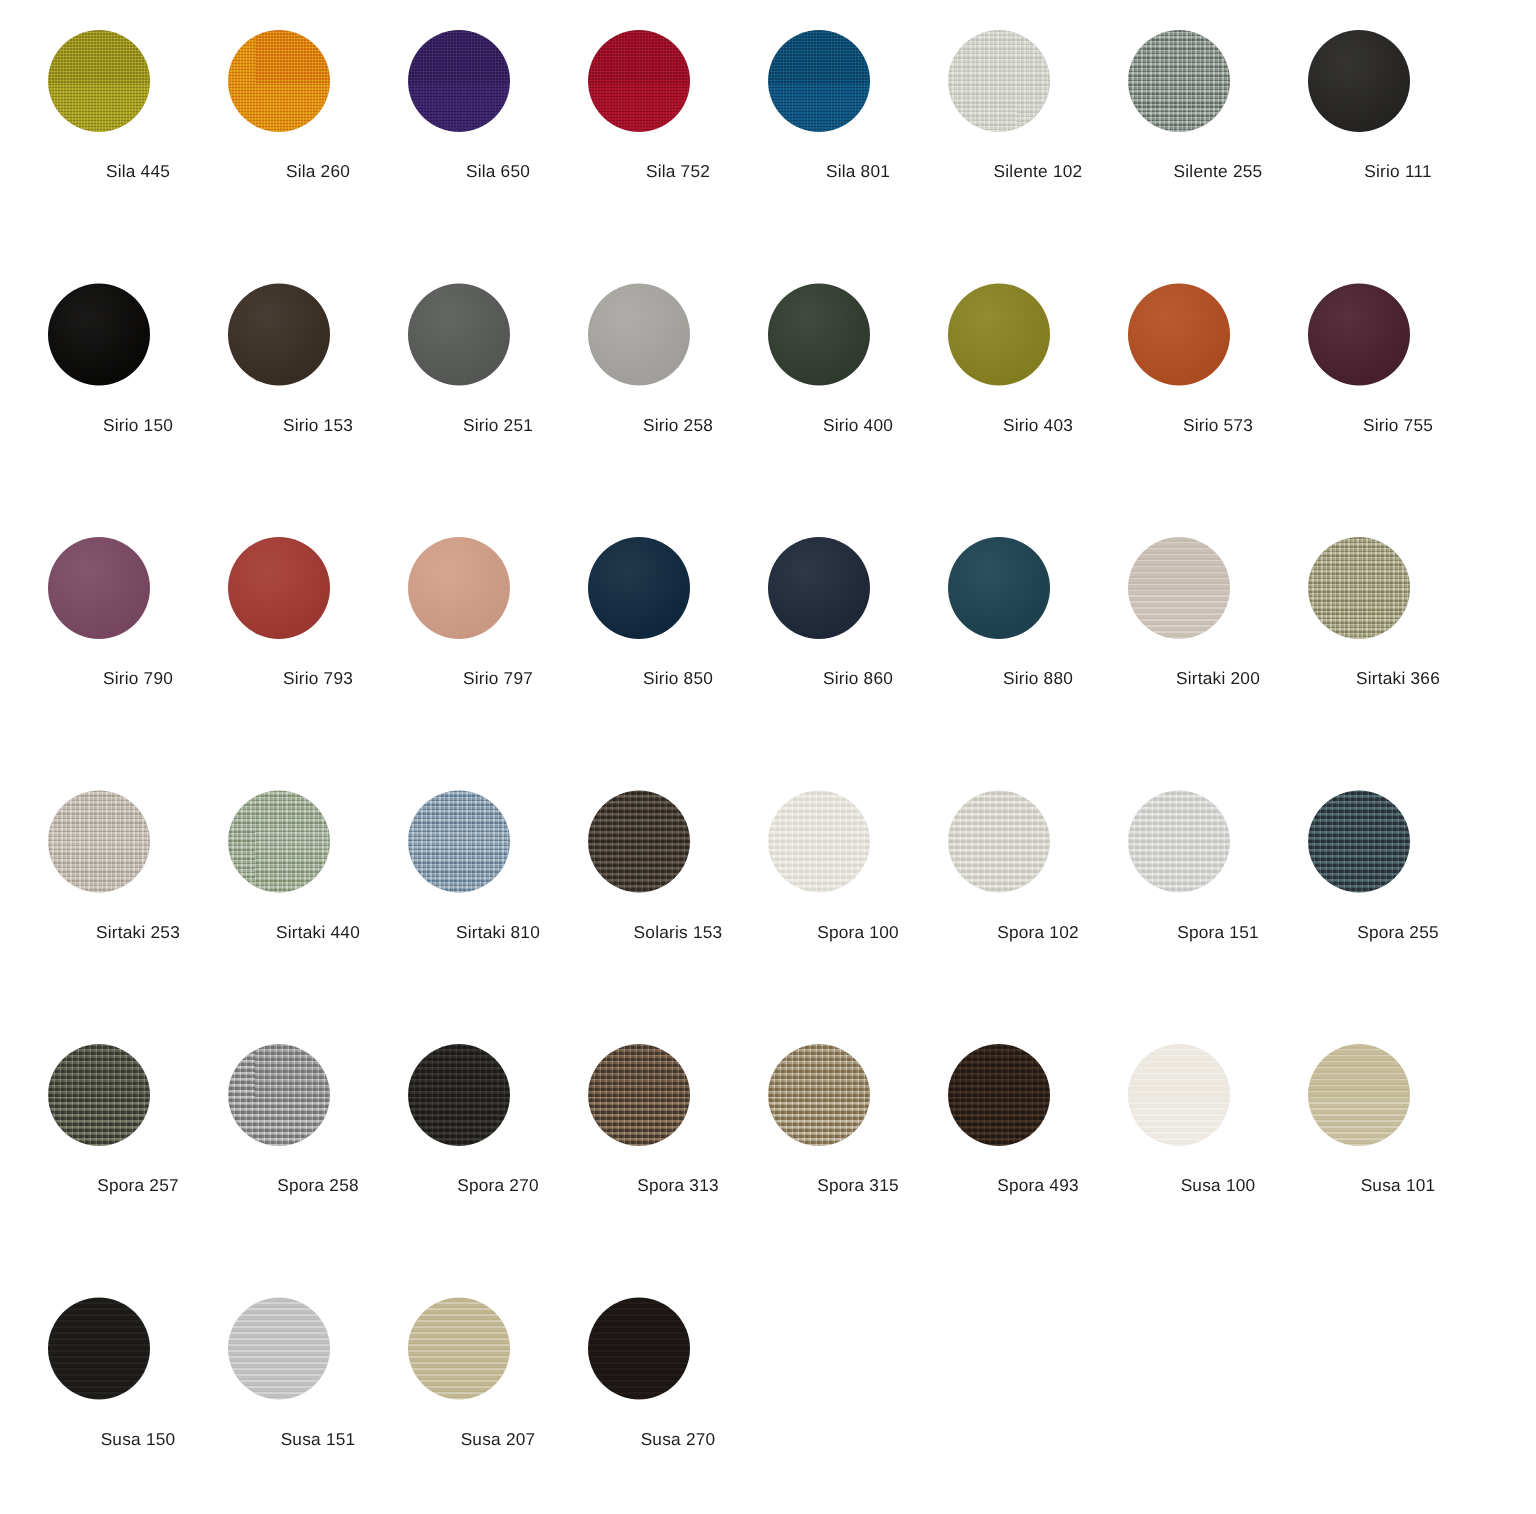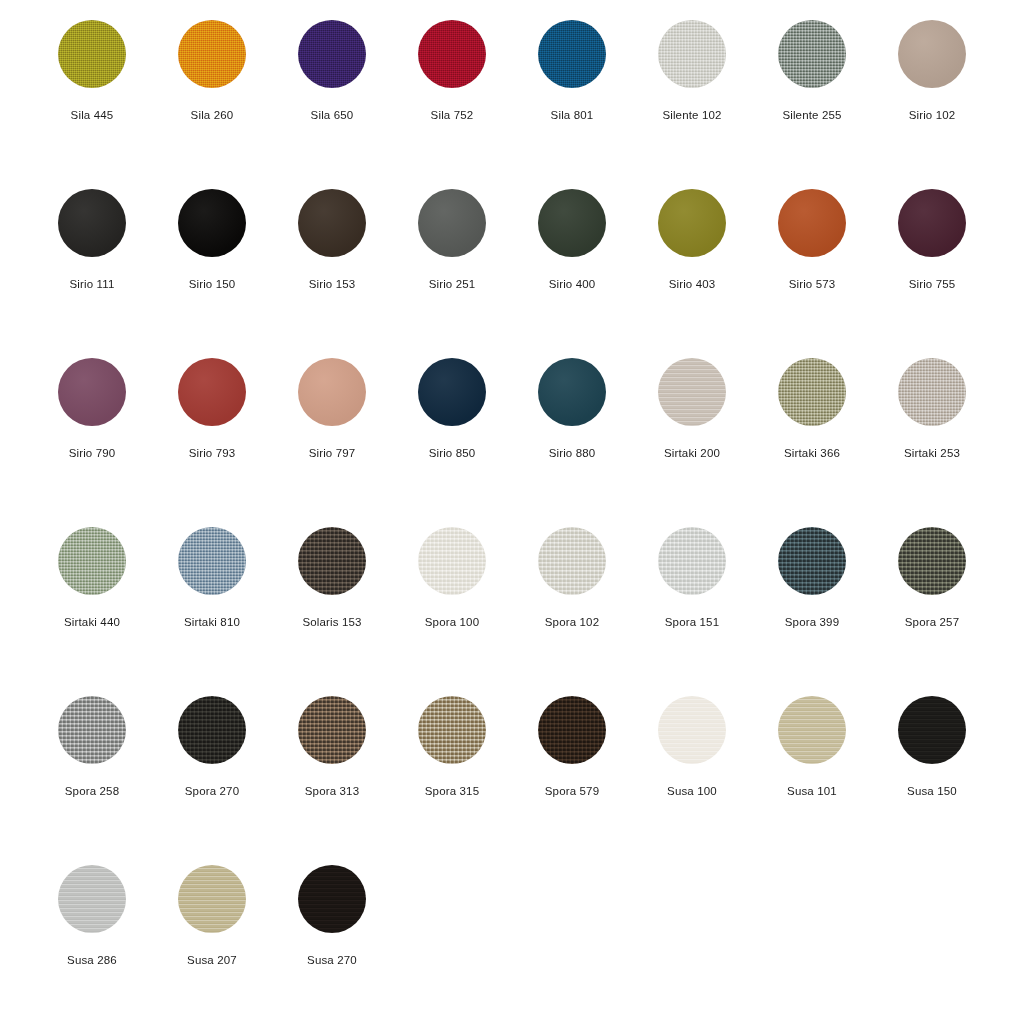--- a/index.html
+++ b/index.html
@@ -22,21 +22,20 @@
     grid-template-rows: repeat(6, 169px);
     width: 960px;
     margin: 0 auto;
     padding-top: 12px;
     box-sizing: border-box;
   }
 
   .swatch-cell {
     display: flex;
     flex-direction: column;
-    align-items: center;
     justify-content: flex-start;
     width: 120px;
     height: 169px;
   }
 
   .swatch-disc-wrap {
     width: 68px;
     height: 68px;
     margin-top: 8px;
     position: relative;
@@ -175,26 +174,20 @@
       <div class="swatch-label">Silente 102</div>
     </div>
     <div class="swatch-cell">
       <div class="swatch-disc-wrap">
         <div class="swatch-disc tex-weave" style="background-color: rgb(126, 136, 128);"></div>
       </div>
       <div class="swatch-label">Silente 255</div>
     </div>
     <div class="swatch-cell">
       <div class="swatch-disc-wrap">
-        <div class="swatch-disc tex-flat" style="background-color: rgb(185, 165, 150);"></div>
-      </div>
-      <div class="swatch-label">Sirio 102</div>
-    </div>
-    <div class="swatch-cell">
-      <div class="swatch-disc-wrap">
         <div class="swatch-disc tex-flat" style="background-color: rgb(38, 37, 35);"></div>
       </div>
       <div class="swatch-label">Sirio 111</div>
     </div>
     <div class="swatch-cell">
       <div class="swatch-disc-wrap">
         <div class="swatch-disc tex-flat" style="background-color: rgb(10, 9, 8);"></div>
       </div>
       <div class="swatch-label">Sirio 150</div>
     </div>
@@ -205,20 +198,26 @@
       <div class="swatch-label">Sirio 153</div>
     </div>
     <div class="swatch-cell">
       <div class="swatch-disc-wrap">
         <div class="swatch-disc tex-flat" style="background-color: rgb(88, 91, 88);"></div>
       </div>
       <div class="swatch-label">Sirio 251</div>
     </div>
     <div class="swatch-cell">
       <div class="swatch-disc-wrap">
+        <div class="swatch-disc tex-flat" style="background-color: rgb(169, 167, 162);"></div>
+      </div>
+      <div class="swatch-label">Sirio 258</div>
+    </div>
+    <div class="swatch-cell">
+      <div class="swatch-disc-wrap">
         <div class="swatch-disc tex-flat" style="background-color: rgb(50, 61, 48);"></div>
       </div>
       <div class="swatch-label">Sirio 400</div>
     </div>
     <div class="swatch-cell">
       <div class="swatch-disc-wrap">
         <div class="swatch-disc tex-flat" style="background-color: rgb(138, 131, 34);"></div>
       </div>
       <div class="swatch-label">Sirio 403</div>
     </div>
@@ -253,20 +252,26 @@
       <div class="swatch-label">Sirio 797</div>
     </div>
     <div class="swatch-cell">
       <div class="swatch-disc-wrap">
         <div class="swatch-disc tex-flat" style="background-color: rgb(16, 41, 63);"></div>
       </div>
       <div class="swatch-label">Sirio 850</div>
     </div>
     <div class="swatch-cell">
       <div class="swatch-disc-wrap">
+        <div class="swatch-disc tex-flat" style="background-color: rgb(32, 41, 58);"></div>
+      </div>
+      <div class="swatch-label">Sirio 860</div>
+    </div>
+    <div class="swatch-cell">
+      <div class="swatch-disc-wrap">
         <div class="swatch-disc tex-flat" style="background-color: rgb(29, 67, 81);"></div>
       </div>
       <div class="swatch-label">Sirio 880</div>
     </div>
     <div class="swatch-cell">
       <div class="swatch-disc-wrap">
         <div class="swatch-disc tex-horiz" style="background-color: rgb(203, 194, 184);"></div>
       </div>
       <div class="swatch-label">Sirtaki 200</div>
     </div>
@@ -315,21 +320,21 @@
     <div class="swatch-cell">
       <div class="swatch-disc-wrap">
         <div class="swatch-disc tex-coarse" style="background-color: rgb(213, 215, 212);"></div>
       </div>
       <div class="swatch-label">Spora 151</div>
     </div>
     <div class="swatch-cell">
       <div class="swatch-disc-wrap">
         <div class="swatch-disc tex-coarse" style="background-color: rgb(63, 80, 85);"></div>
       </div>
-      <div class="swatch-label">Spora 399</div>
+      <div class="swatch-label">Spora 255</div>
     </div>
     <div class="swatch-cell">
       <div class="swatch-disc-wrap">
         <div class="swatch-disc tex-coarse" style="background-color: rgb(89, 91, 78);"></div>
       </div>
       <div class="swatch-label">Spora 257</div>
     </div>
     <div class="swatch-cell">
       <div class="swatch-disc-wrap">
         <div class="swatch-disc tex-coarse" style="background-color: rgb(155, 156, 155);"></div>
@@ -351,21 +356,21 @@
     <div class="swatch-cell">
       <div class="swatch-disc-wrap">
         <div class="swatch-disc tex-coarse" style="background-color: rgb(163, 149, 122);"></div>
       </div>
       <div class="swatch-label">Spora 315</div>
     </div>
     <div class="swatch-cell">
       <div class="swatch-disc-wrap">
         <div class="swatch-disc tex-coarse" style="background-color: rgb(51, 38, 28);"></div>
       </div>
-      <div class="swatch-label">Spora 579</div>
+      <div class="swatch-label">Spora 493</div>
     </div>
     <div class="swatch-cell">
       <div class="swatch-disc-wrap">
         <div class="swatch-disc tex-horiz" style="background-color: rgb(238, 234, 226);"></div>
       </div>
       <div class="swatch-label">Susa 100</div>
     </div>
     <div class="swatch-cell">
       <div class="swatch-disc-wrap">
         <div class="swatch-disc tex-horiz" style="background-color: rgb(200, 191, 159);"></div>
@@ -375,21 +380,21 @@
     <div class="swatch-cell">
       <div class="swatch-disc-wrap">
         <div class="swatch-disc tex-horiz" style="background-color: rgb(28, 27, 25);"></div>
       </div>
       <div class="swatch-label">Susa 150</div>
     </div>
     <div class="swatch-cell">
       <div class="swatch-disc-wrap">
         <div class="swatch-disc tex-horiz" style="background-color: rgb(194, 195, 193);"></div>
       </div>
-      <div class="swatch-label">Susa 286</div>
+      <div class="swatch-label">Susa 151</div>
     </div>
     <div class="swatch-cell">
       <div class="swatch-disc-wrap">
         <div class="swatch-disc tex-horiz" style="background-color: rgb(194, 184, 148);"></div>
       </div>
       <div class="swatch-label">Susa 207</div>
     </div>
     <div class="swatch-cell">
       <div class="swatch-disc-wrap">
         <div class="swatch-disc tex-horiz" style="background-color: rgb(27, 22, 19);"></div>

